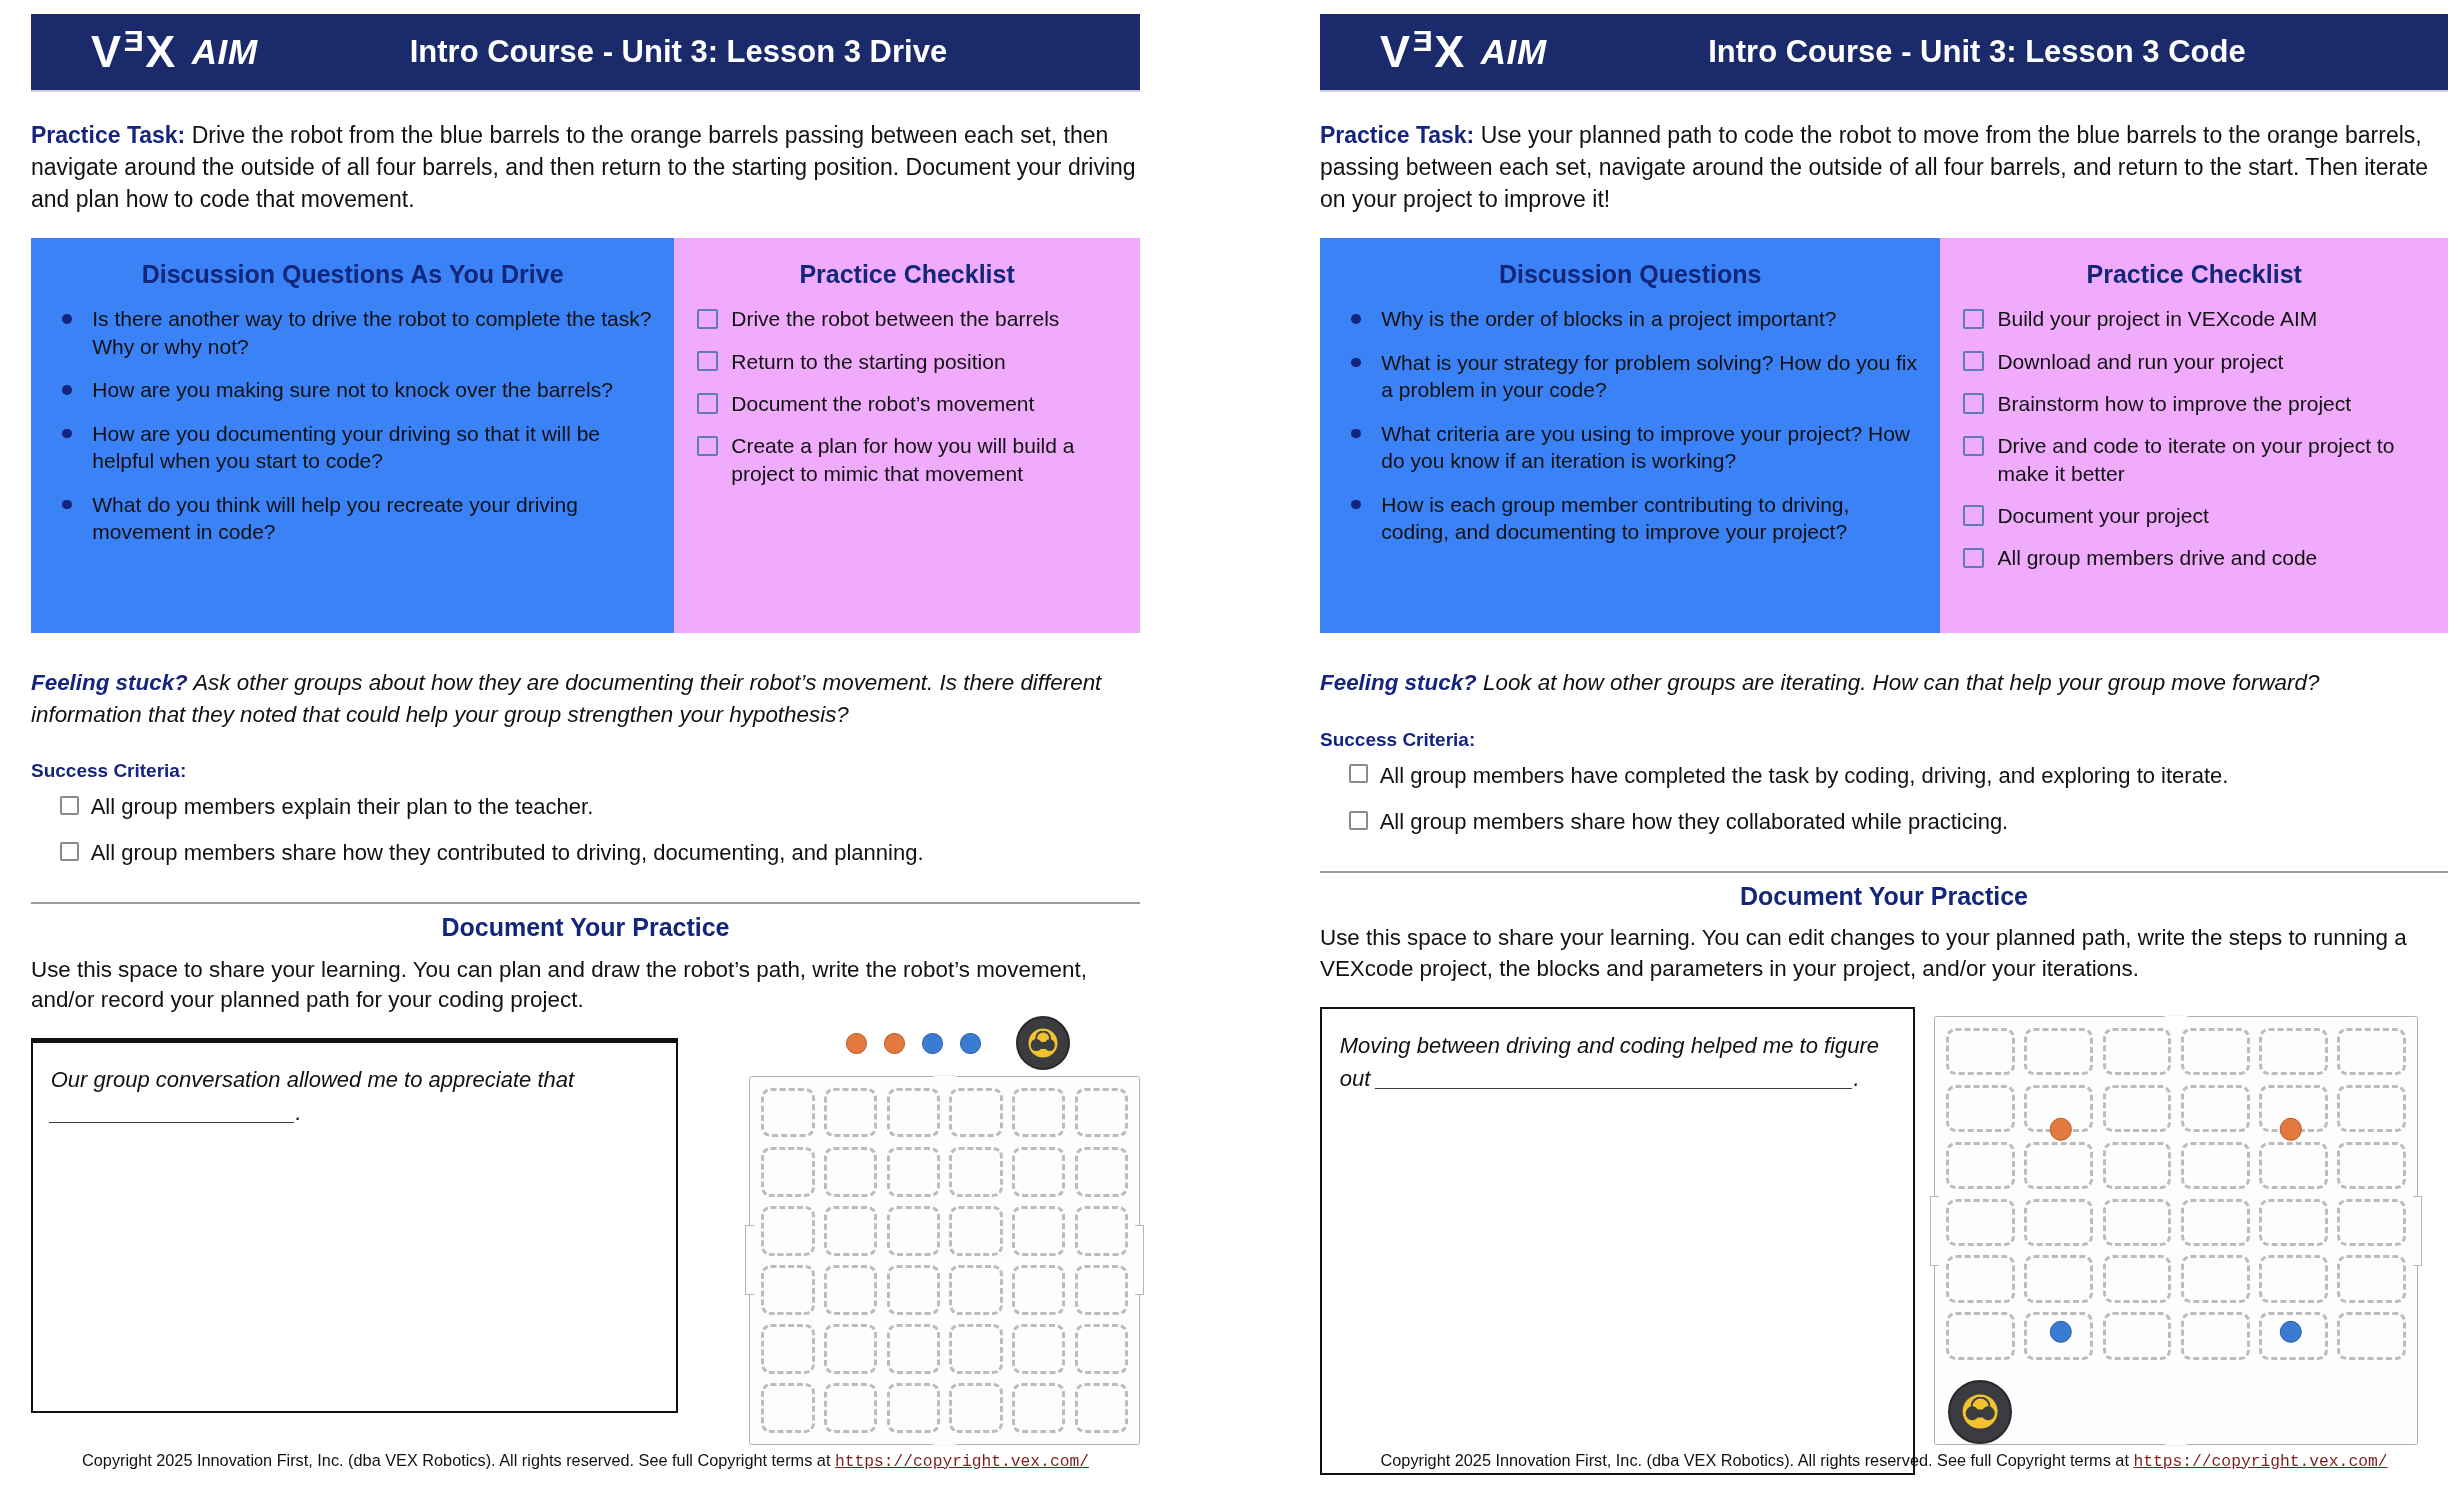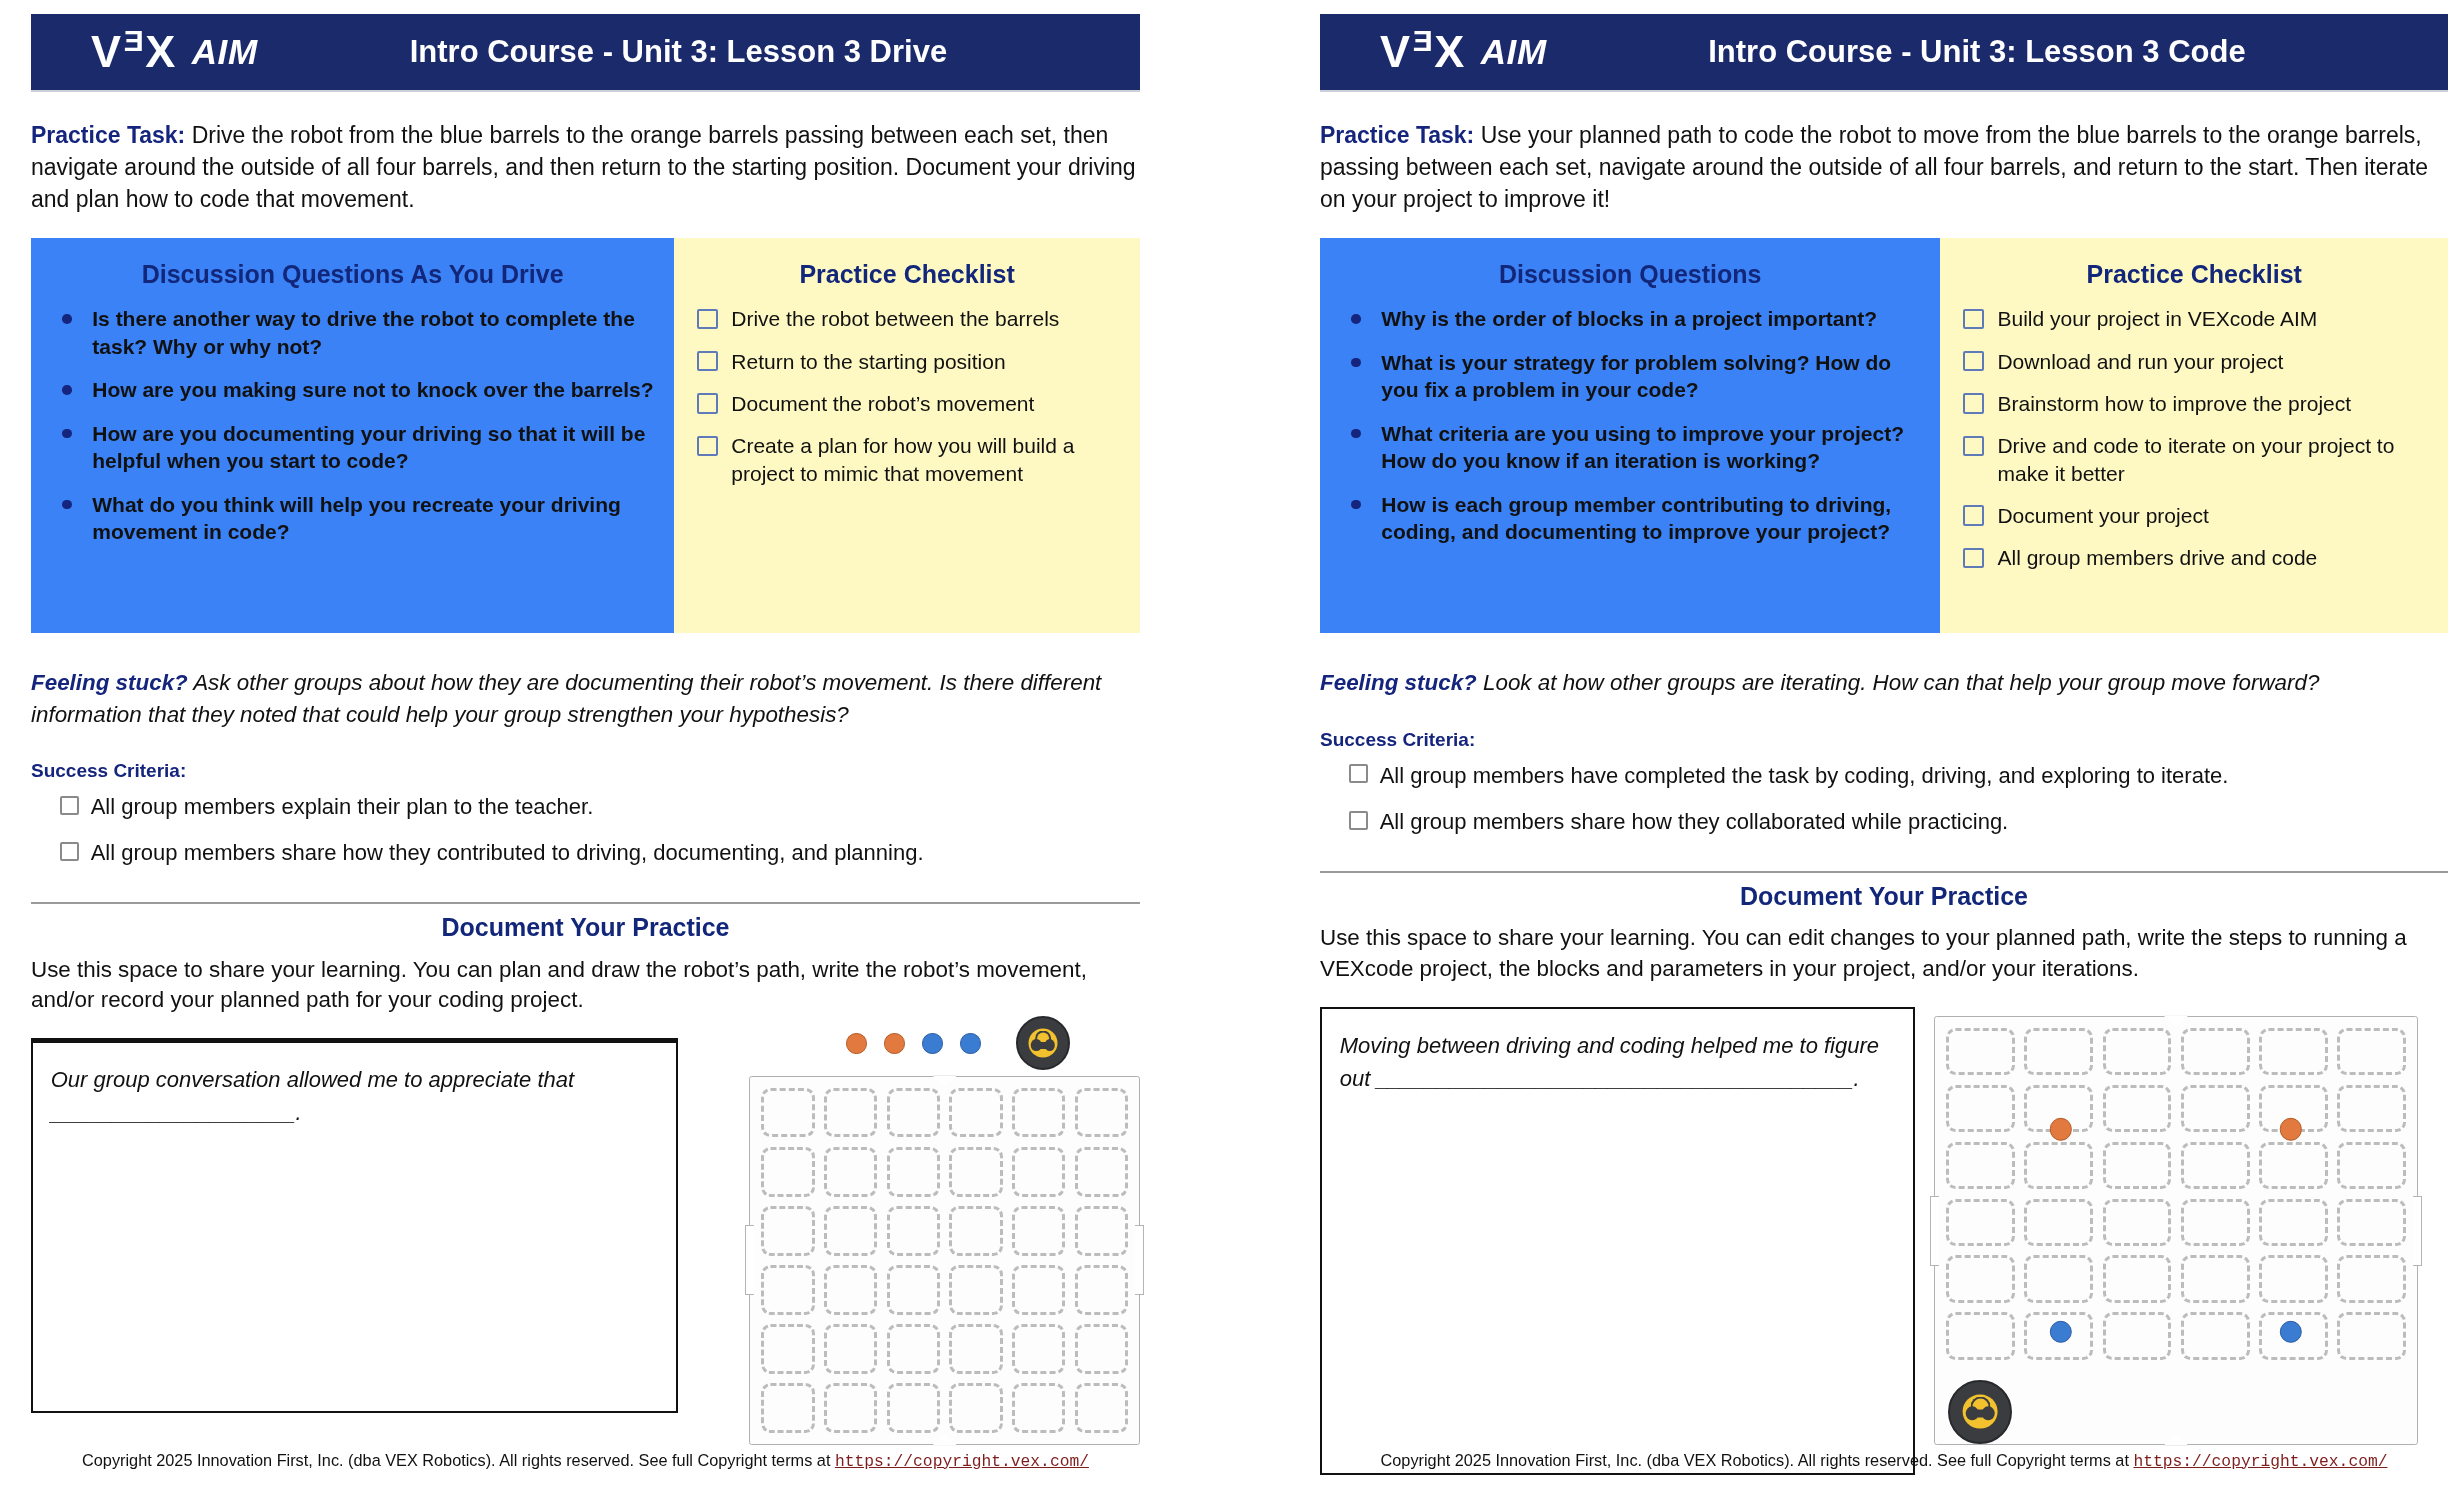--- a/index.html
+++ b/index.html
@@ -16,26 +16,26 @@
   .logo-aim{font-size:35px;font-weight:800;font-style:italic;margin-left:15px;letter-spacing:0.7px;}
   .hdr-title{flex:1;text-align:center;color:#fff;font-size:31px;font-weight:700;padding-right:41px;}
 
   
   .ptask{margin-top:28.5px;font-size:23px;line-height:1.38;}
   .lbl-navy{color:#15257d;font-weight:700;}
 
   
   .boxes{margin-top:17.7px;display:flex;align-items:stretch;min-height:395px;}
   .dq-box{background:#3b82f6;padding:17.7px 20.4px;box-sizing:border-box;}
-  .cl-box{background:#fef9c3;padding:17.7px 20.4px;box-sizing:border-box;}
+  .cl-box{background:#f0abfc;padding:17.7px 20.4px;box-sizing:border-box;}
   .page--left .dq-box{flex:0 0 58%;} .page--left .cl-box{flex:0 0 42%;}
   .page--right .dq-box{flex:0 0 55%;} .page--right .cl-box{flex:0 0 45%;}
   .box-title{text-align:center;color:#12267a;font-size:25px;font-weight:700;margin:4.1px 0 16.3px 0;}
   ul.blist,ul.clist{list-style:none;margin:0;padding:0;}
-  .bullet-item{display:flex;margin-bottom:16.3px;font-size:21px;line-height:1.3;font-weight:bold;}
+  .bullet-item{display:flex;margin-bottom:16.3px;font-size:21px;line-height:1.3;}
   .bullet-dot{flex:0 0 9.5px;width:9.5px;height:9.5px;border-radius:50%;background:#15257d;margin:8.8px 20.4px 0 11px;}
   .check-item{display:flex;margin-bottom:15px;font-size:21px;line-height:1.3;}
   .checkbox{flex:0 0 20.4px;width:20.4px;height:20.4px;border:2px solid #5f7ab8;border-radius:2px;background:#fff0;margin:3.4px 13.6px 0 2.7px;box-sizing:border-box;}
   .checkbox.gray{border-color:#8a8a8a;}
 
   
   .stuck{margin-top:34px;font-size:22.4px;line-height:1.4;font-style:italic;}
   .stuck .lbl-navy{font-style:italic;}
   .sc-title{margin-top:30px;color:#15257d;font-size:19px;font-weight:700;}
   ul.sclist{list-style:none;margin:11px 0 0 0;padding:0;}

